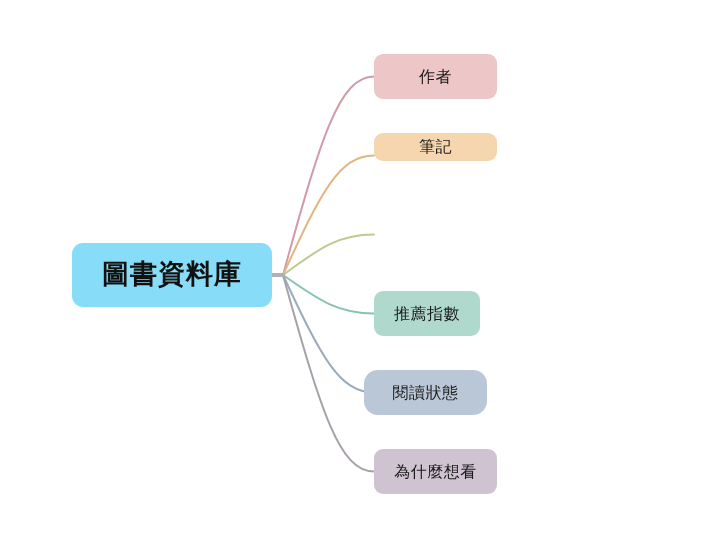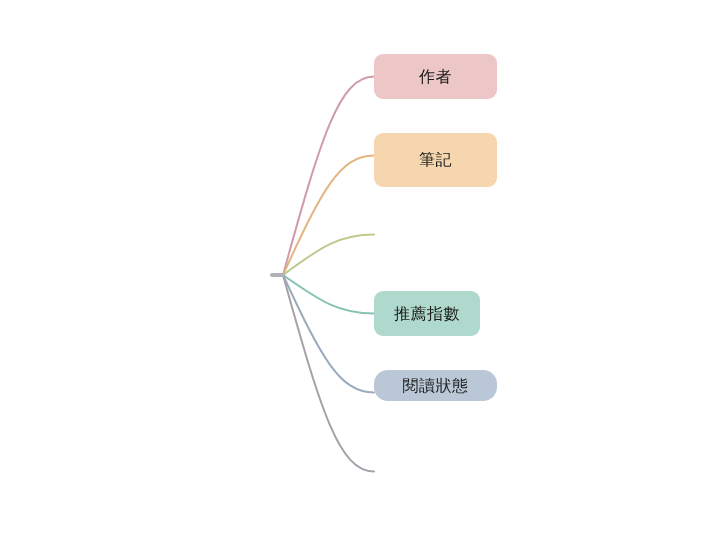--- a/index.html
+++ b/index.html
@@ -61,32 +61,38 @@
   <svg id="edges" viewBox="0 0 703 535" xmlns="http://www.w3.org/2000/svg">
       <path d="M 283 275 C 321.22 136.05, 339.42 76.5, 374 76.5" stroke="#cf9ca8" stroke-width="2" fill="none" stroke-linecap="round"></path>
       <path d="M 283 275 C 321.22 191.35000000000002, 339.42 155.5, 374 155.5" stroke="#e3b681" stroke-width="2" fill="none" stroke-linecap="round"></path>
       <path d="M 283 275 C 321.22 246.65, 339.42 234.5, 374 234.5" stroke="#bccb8f" stroke-width="2" fill="none" stroke-linecap="round"></path>
       <path d="M 283 275 C 321.22 301.95, 339.42 313.5, 374 313.5" stroke="#86c3b2" stroke-width="2" fill="none" stroke-linecap="round"></path>
       <path d="M 283 275 C 321.22 357.25, 339.42 392.5, 374 392.5" stroke="#9aabbd" stroke-width="2" fill="none" stroke-linecap="round"></path>
       <path d="M 283 275 C 321.22 412.54999999999995, 339.42 471.5, 374 471.5" stroke="#a8a0aa" stroke-width="2" fill="none" stroke-linecap="round"></path>
       <path d="M 272 275 L 283 275" stroke="#b0b0b8" stroke-width="4" stroke-linecap="round" fill="none"></path>
     </svg>
 
+  <div class="node root" style="left: 72px; top: 243px; width: 200px; height: 64px; background: rgb(135, 220, 247); color: rgb(17, 17, 17);">
+    <span>圖書資料庫</span>
+  </div>
 
   <div class="node child" style="left: 374px; top: 54px; width: 123px; height: 45px; background: rgb(237, 199, 199);">
     <span>作者</span>
   </div>
 
-  <div class="node child" style="left: 374px; top: 133px; width: 123px; height: 54px; background: rgb(245, 214, 174);">
+  <div class="node child" style="left: 374px; top: 133px; width: 123px; height: 28px; background: rgb(245, 214, 174);">
     <span>筆記</span>
   </div>
 
 
   <div class="node child" style="left: 374px; top: 291px; width: 106px; height: 45px; background: rgb(175, 217, 204);">
     <span>推薦指數</span>
   </div>
 
-  <div class="node child" style="left: 374px; top: 370px; width: 123px; height: 31px; background: rgb(185, 199, 214); border-radius: 14px;">
+  <div class="node child" style="left: 364px; top: 370px; width: 123px; height: 45px; background: rgb(185, 199, 214); border-radius: 14px;">
     <span>閱讀狀態</span>
   </div>
 
+  <div class="node child" style="left: 374px; top: 449px; width: 123px; height: 45px; background: rgb(207, 195, 210);">
+    <span>為什麼想看</span>
+  </div>
 
 </div>
 
 </body></html>

